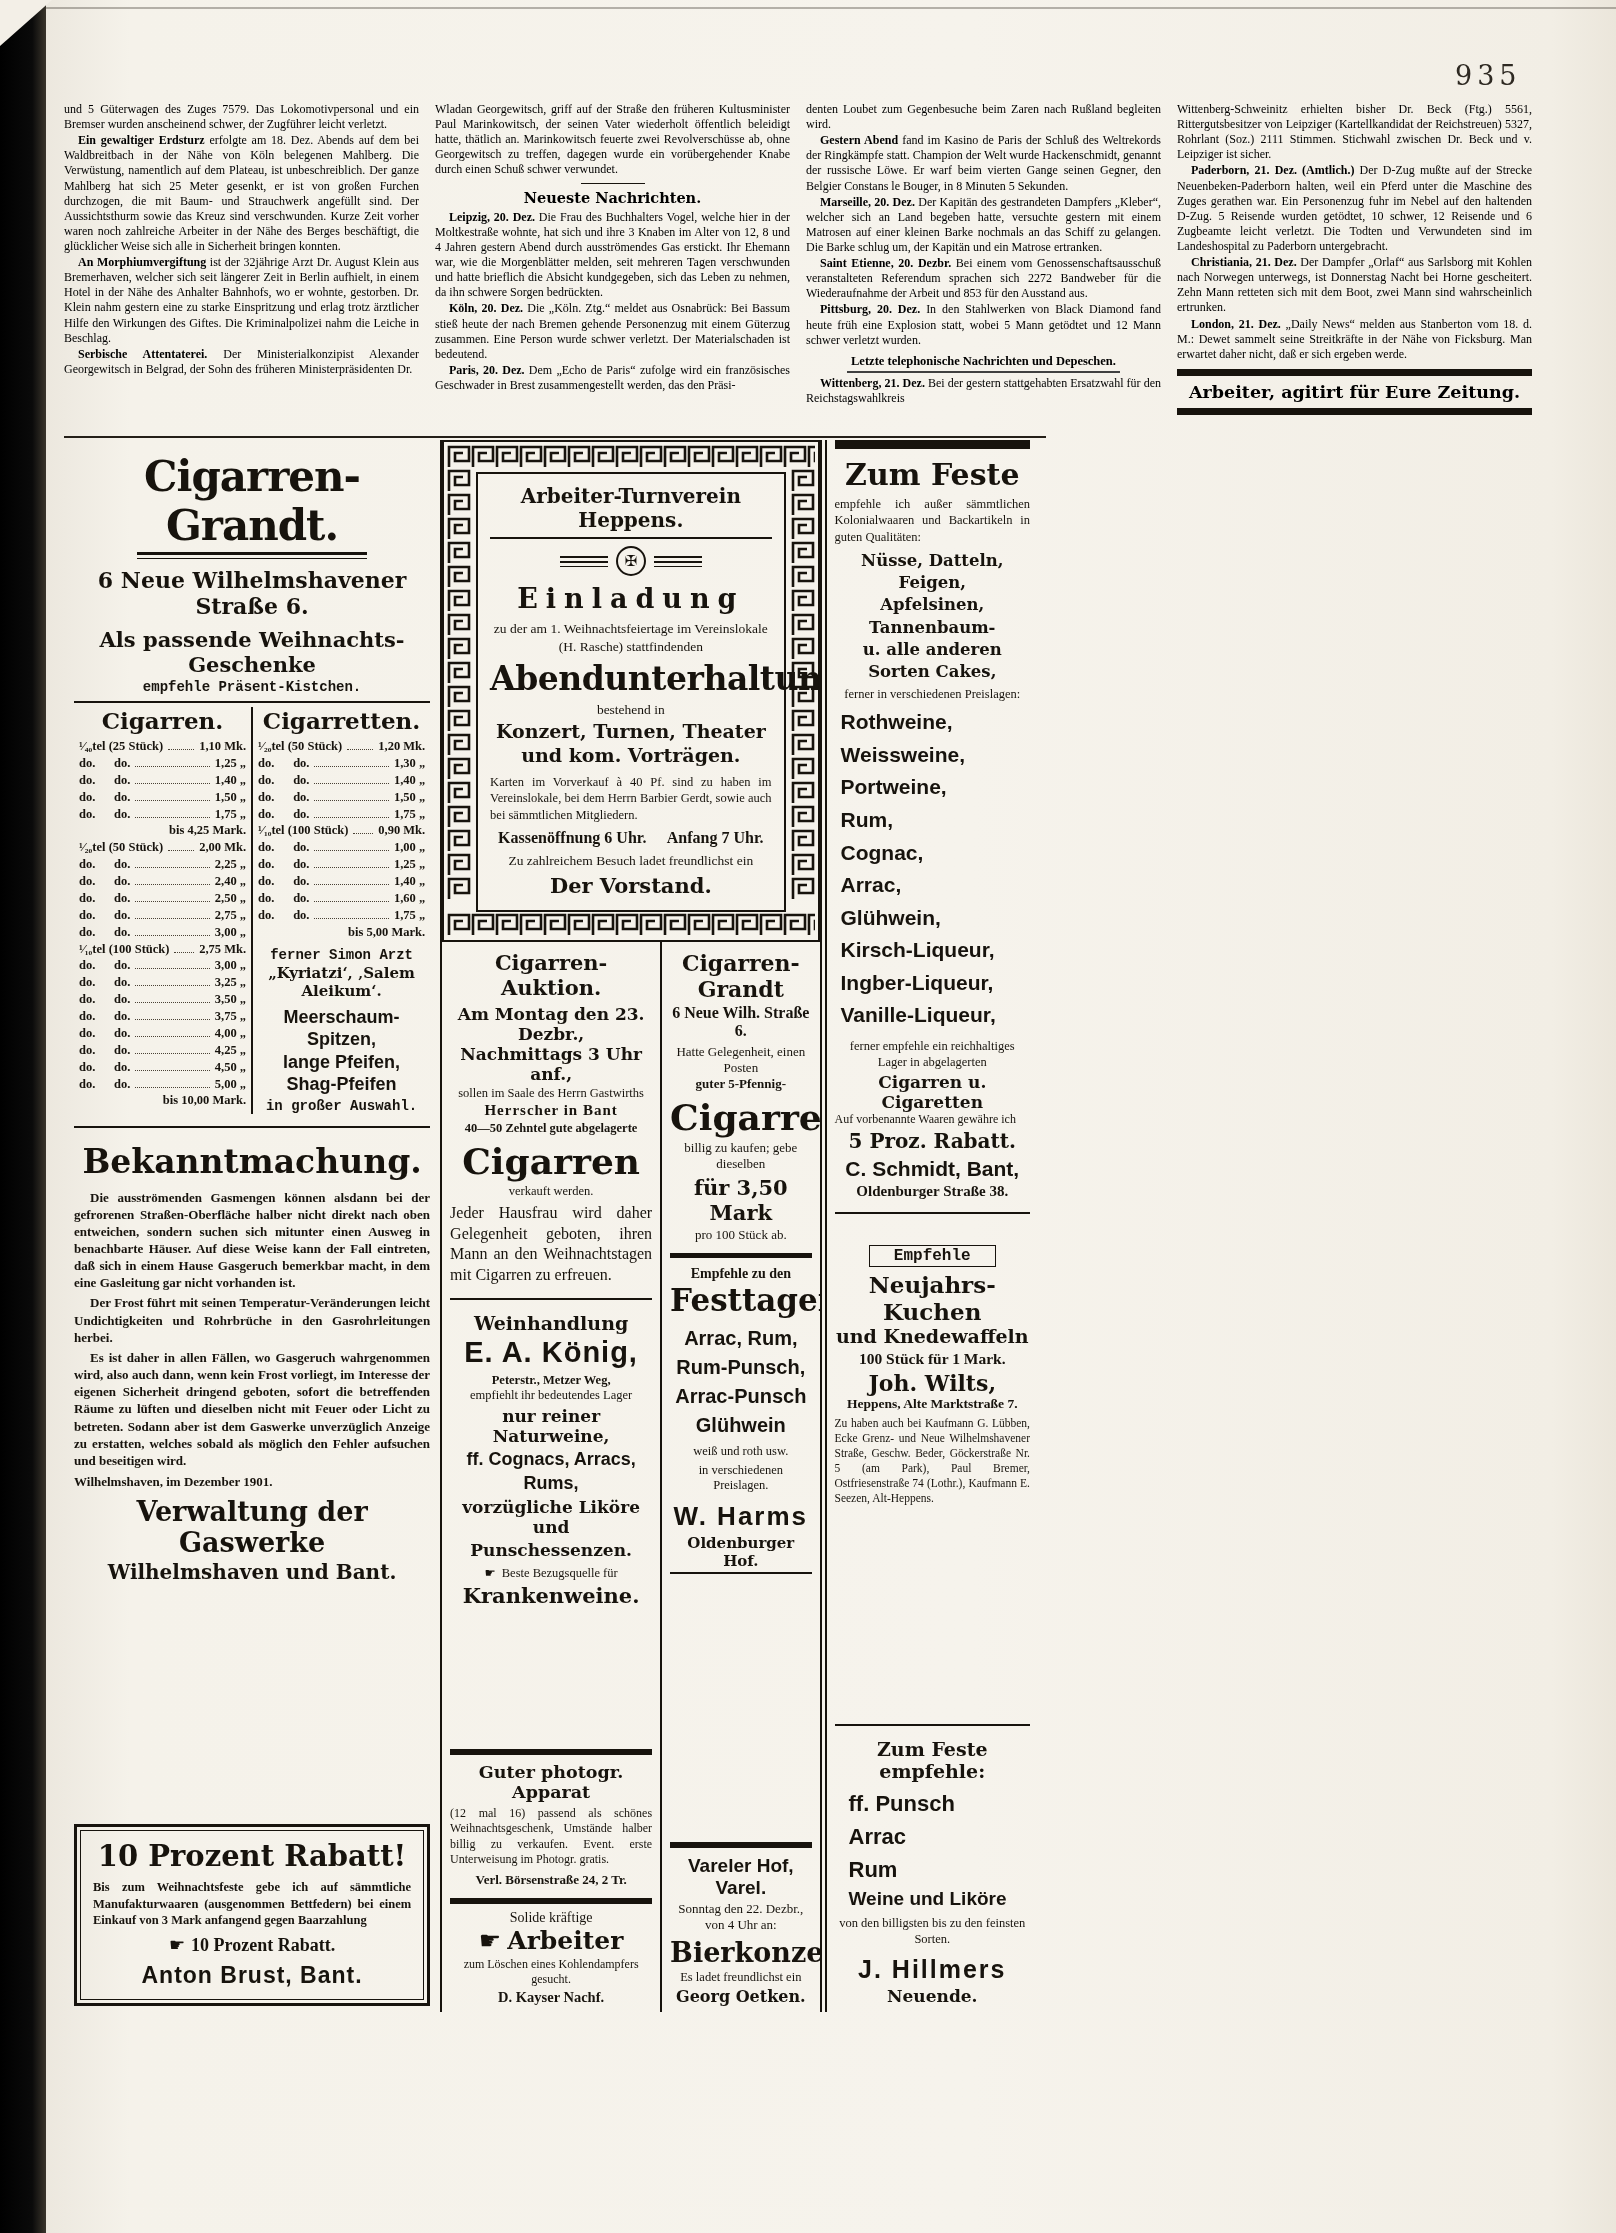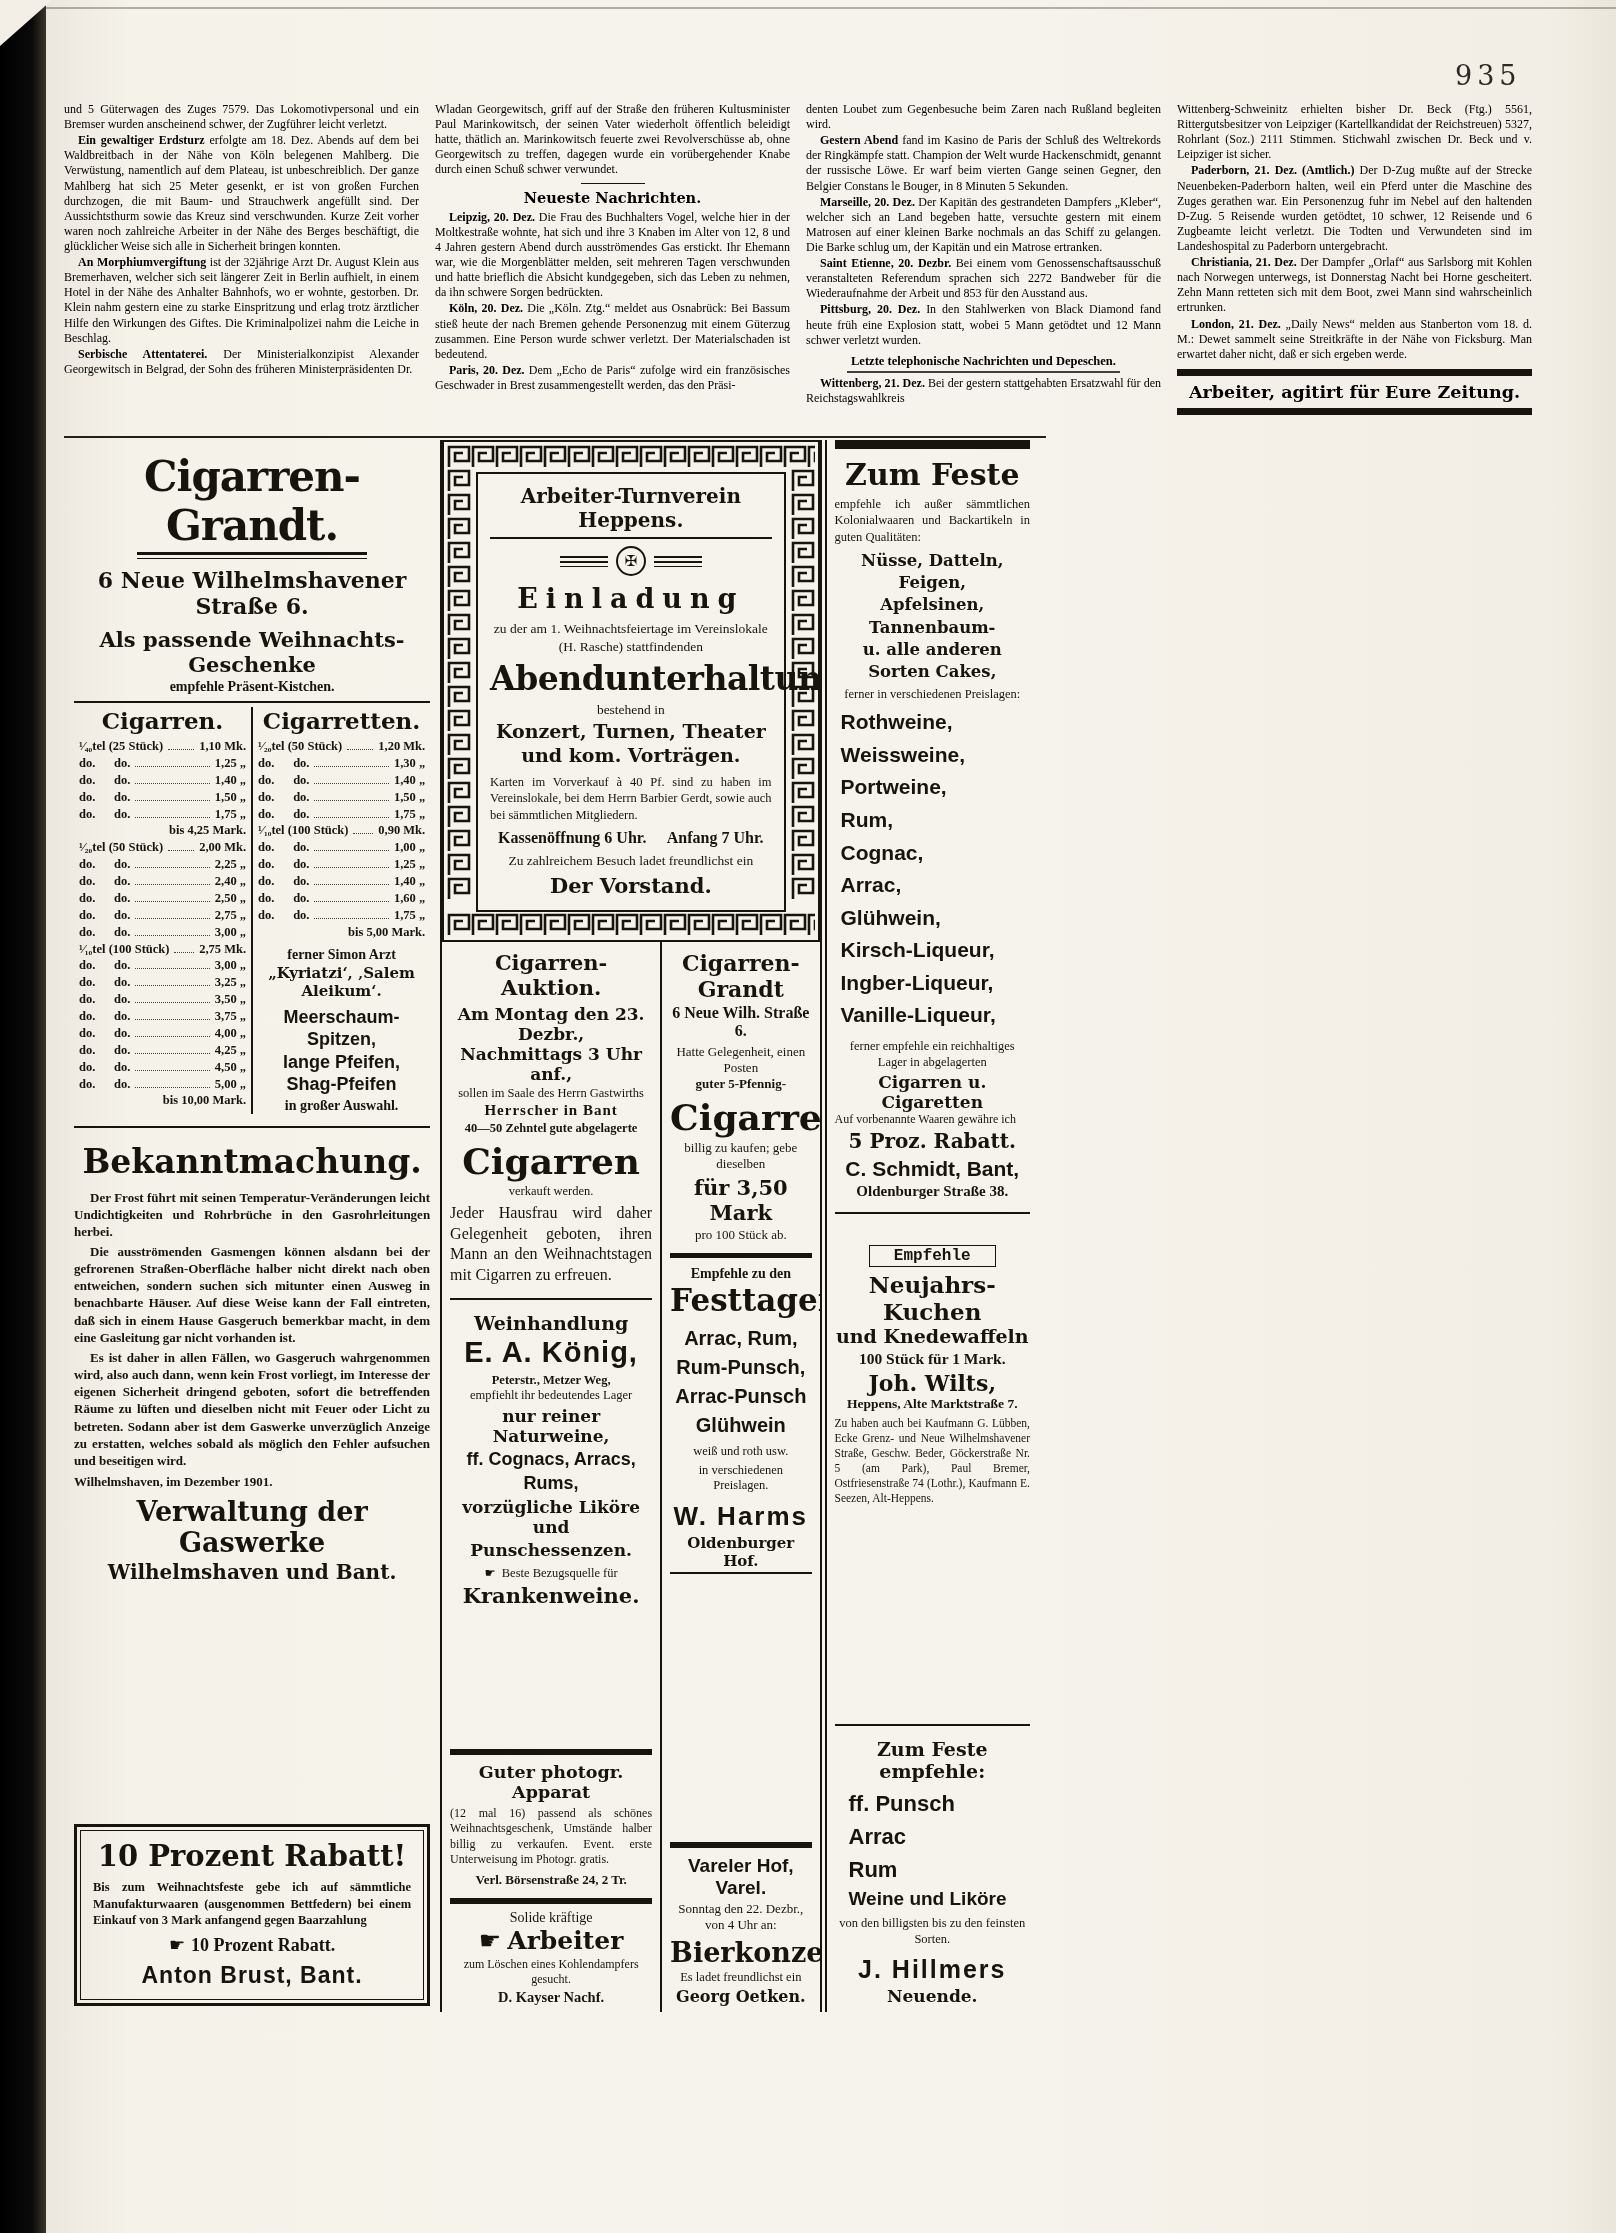--- a/index.html
+++ b/index.html
@@ -27,21 +27,21 @@
   .news-rule{position:absolute;left:64px;top:436px;width:982px;border-top:2px solid #241f18;}
 
   
   .ads{position:absolute;left:72px;top:440px;width:962px;height:1572px;display:flex;}
   .adcol1{width:368px;display:flex;flex-direction:column;padding:12px 10px 0 2px;overflow:hidden;}
   .admid{width:390px;border-left:2px solid #17130d;display:flex;flex-direction:column;overflow:hidden;}
   .midrow{display:flex;flex:1;min-height:0;}
   .sub2{width:202px;border-right:2px solid #17130d;display:flex;flex-direction:column;padding:8px 8px 6px;overflow:hidden;}
   .sub3{flex:1;display:flex;flex-direction:column;padding:8px 8px 6px;overflow:hidden;}
   .adcol4{width:202px;border-left:7px double #17130d;display:flex;flex-direction:column;padding:0 4px 6px 8px;overflow:hidden;}
-  .c{text-align:center;}
+  .c{text-align:center;font-family:Liberation Mono, monospace;}
   .b{font-weight:bold;}
   .frak{font-family:"DejaVu Serif",serif;font-weight:bold;}
   .ant{font-family:"Liberation Sans",sans-serif;font-weight:bold;}
   .hand{font-family:"DejaVu Sans",sans-serif;font-weight:normal;margin-right:6px;}
   .hrule{border-top:2.5px solid #17130d;margin:12px 0;}
   .spacer{flex:1;}
 
   
   .grandt-title{font-size:42px;margin:0 0 2px;text-align:center;letter-spacing:-1px;}
   .rule2{border-top:3px solid #17130d;border-bottom:1px solid #17130d;height:3px;width:230px;margin:2px auto 8px;}
@@ -442,22 +442,22 @@
         </div>
       </div>
     </section>
 
     <div class="hrule"></div>
 
     <section class="ad-bekannt">
       <h1 class="bk-title frak">Bekanntmachung.</h1>
       <div>
 
-      <p>Der Frost führt mit seinen Temperatur-Veränderungen leicht Undichtigkeiten und Rohrbrüche in den Gasrohrleitungen herbei.</p>
-          <p>Die ausströmenden Gasmengen können alsdann bei der gefrorenen Straßen-Oberfläche halber nicht direkt nach oben entweichen, sondern suchen sich mitunter einen Ausweg in benachbarte Häuser. Auf diese Weise kann der Fall eintreten, daß sich in einem Hause Gasgeruch bemerkbar macht, in dem eine Gasleitung gar nicht vorhanden ist.</p>
+      <p>Die ausströmenden Gasmengen können alsdann bei der gefrorenen Straßen-Oberfläche halber nicht direkt nach oben entweichen, sondern suchen sich mitunter einen Ausweg in benachbarte Häuser. Auf diese Weise kann der Fall eintreten, daß sich in einem Hause Gasgeruch bemerkbar macht, in dem eine Gasleitung gar nicht vorhanden ist.</p>
+          <p>Der Frost führt mit seinen Temperatur-Veränderungen leicht Undichtigkeiten und Rohrbrüche in den Gasrohrleitungen herbei.</p>
           <p>Es ist daher in allen Fällen, wo Gasgeruch wahrgenommen wird, also auch dann, wenn kein Frost vorliegt, im Interesse der eigenen Sicherheit dringend geboten, sofort die betreffenden Räume zu lüften und dieselben nicht mit Feuer oder Licht zu betreten. Sodann aber ist dem Gaswerke unverzüglich Anzeige zu erstatten, welches sobald als möglich den Fehler aufsuchen und beseitigen wird.</p>
         </div>
       <p class="bk-date">Wilhelmshaven, im Dezember 1901.</p>
       <h2 class="bk-sig1 frak">Verwaltung der Gaswerke</h2>
       <h3 class="bk-sig2 frak">Wilhelmshaven und Bant.</h3>
     </section>
 
     <div class="spacer"></div>
 
     <section class="brust-outer">

